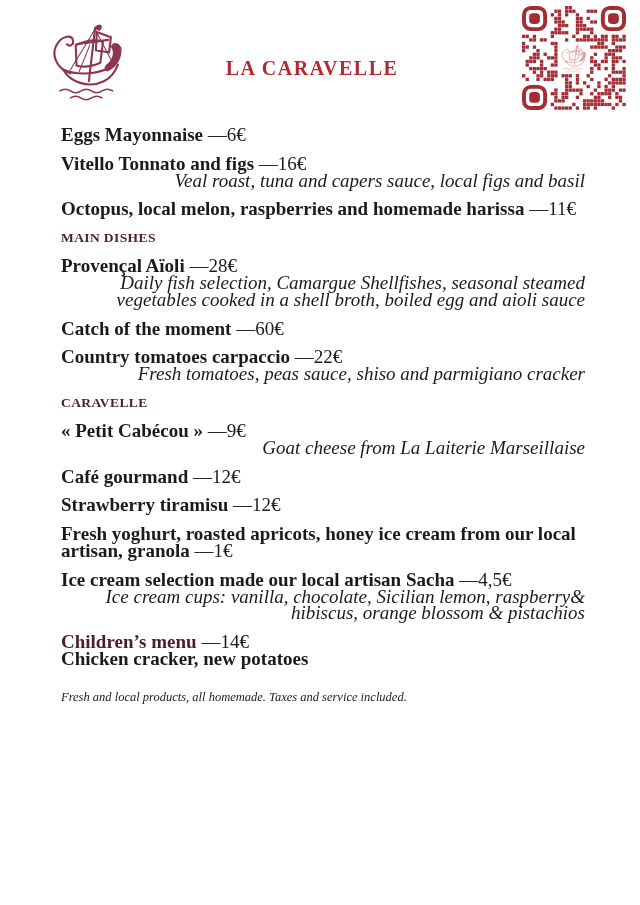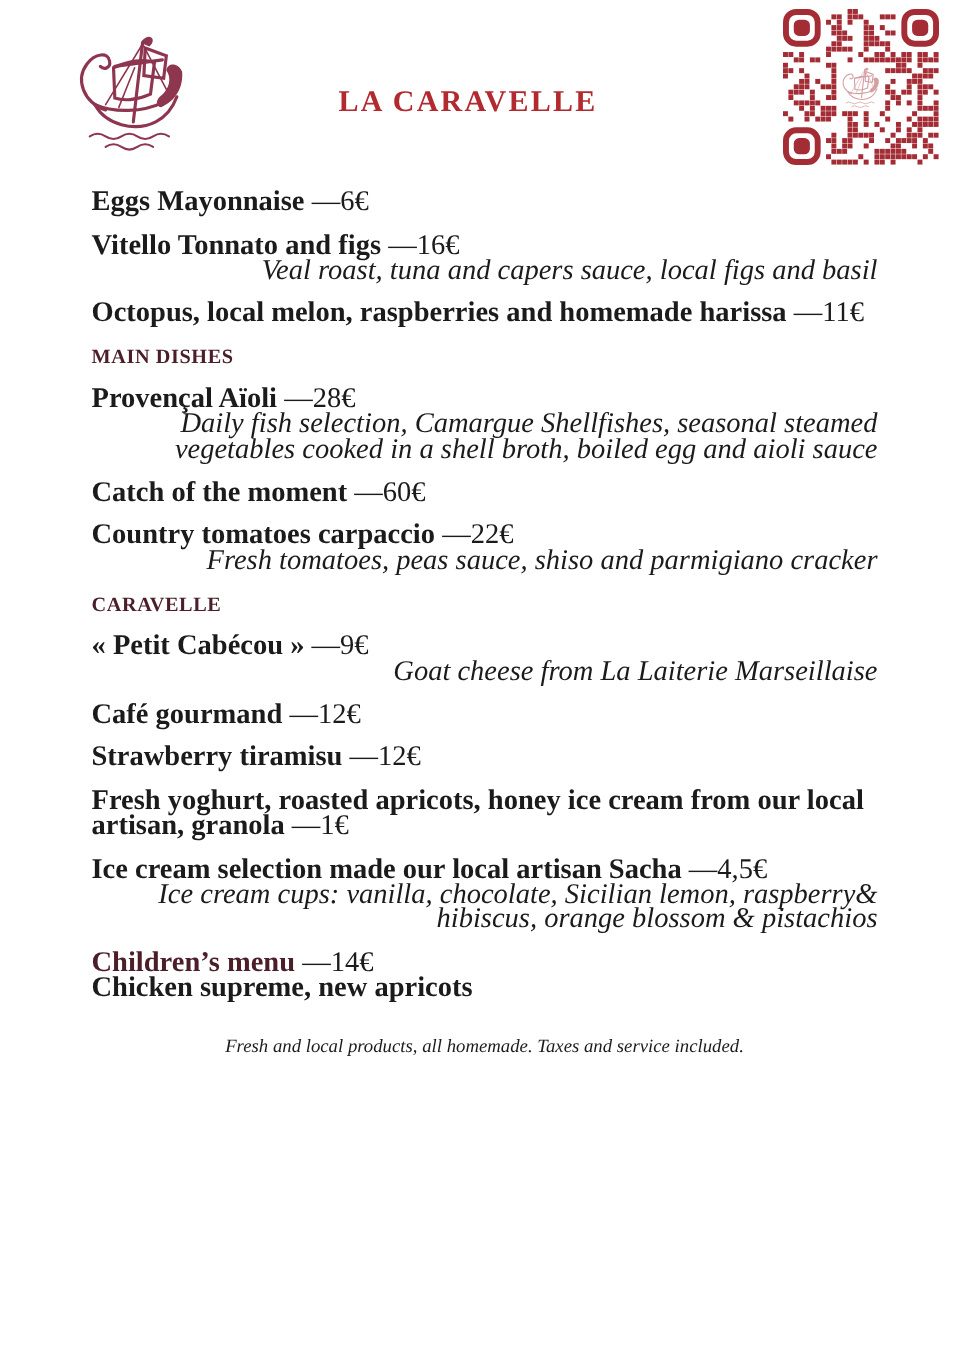--- a/index.html
+++ b/index.html
@@ -55,21 +55,21 @@
     margin: 0;
   }
   .item-name { font-weight: bold; }
   .item-price { font-weight: normal; }
   .item-desc { font-style: italic; text-align: right; }
   .children-block { margin: 0 0 12px 0; }
   .children-name { font-weight: bold; color: var(--heading-maroon); }
   .children-subtitle { font-weight: bold; }
   .footer-note {
     margin-top: 22px;
-    text-align: center;
+    text-align: left;
     font-style: italic;
     font-size: 12.5px;
   }
   svg { display: block; }
 </style>
 </head>
 <body>
 
 <svg width="0" height="0" style="position:absolute" aria-hidden="true">
   <defs>
@@ -438,17 +438,17 @@
           <p class="item-desc">Ice cream cups: vanilla, chocolate, Sicilian lemon, raspberry&amp; hibiscus, orange blossom &amp; pistachios</p>
         </div>
       </div>
     </div>
 
   <div class="children-block menu-item">
     <p class="item-line">
       <span class="children-name">Children’s menu</span>
       <span class="item-price">—14€</span>
     </p>
-    <p class="item-line children-subtitle">Chicken supreme, new apricots</p>
+    <p class="item-line children-subtitle">Chicken cracker, new potatoes</p>
   </div>
 
   <div class="footer-note">Fresh and local products, all homemade. Taxes and service included.</div>
 </div>
 
 </body></html>

